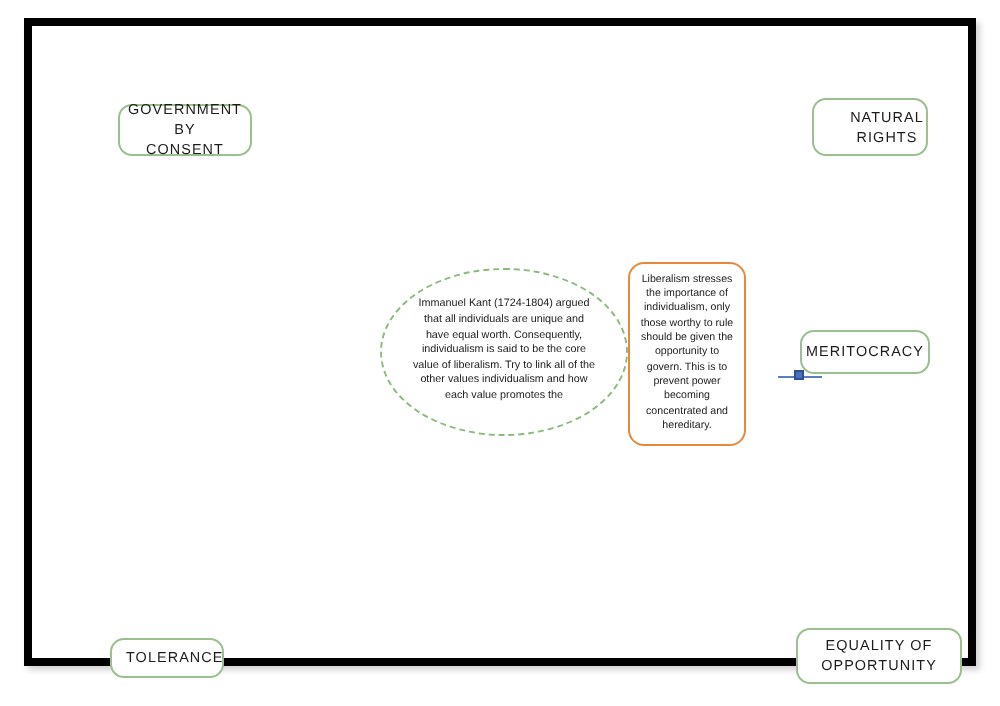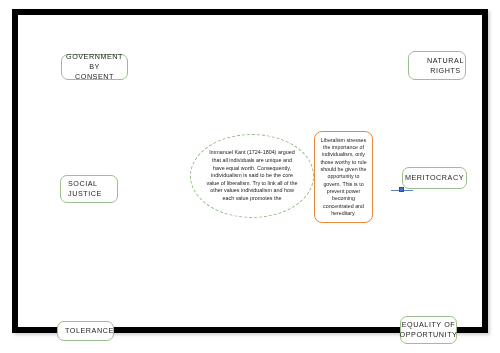--- a/index.html
+++ b/index.html
@@ -13,21 +13,21 @@
     font-family: "Liberation Sans", sans-serif;
     overflow: hidden;
   }
   #canvas {
     position: absolute;
     left: 12px;
     top: 9px;
     width: 476px;
     height: 324px;
     background: #ffffff;
-    border: 6px solid #000000;
+    border: 4px solid #000000;
     box-shadow: 2px 2px 3px rgba(0,0,0,0.18);
     box-sizing: border-box;
   }
   .node {
     position: absolute;
     box-sizing: border-box;
     border: 1px solid #9bbf8e;
     border-radius: 7px;
     background: #ffffff;
     color: #1c1c1c;
@@ -128,34 +128,30 @@
   <div class="node" style="left:43px; top:39px; width:67px; height:26px;">
     <span class="node-label">GOVERNMENT BY
 CONSENT</span>
   </div>
 
   <div class="node" style="left:390px; top:36px; width:58px; height:29px;padding-left:20px;">
     <span class="node-label">NATURAL
 RIGHTS</span>
   </div>
 
-  <div class="node left-align" style="left:42px; top:160px; width:58px; height:28px;">
-    <span class="node-label">SOCIAL
-JUSTICE</span>
-  </div>
 
   <div class="node" style="left:384px; top:152px; width:65px; height:22px;">
     <span class="node-label">MERITOCRACY</span>
   </div>
 
   <div class="node left-align" style="left:39px; top:306px; width:57px; height:20px;">
     <span class="node-label">TOLERANCE</span>
   </div>
 
-  <div class="node" style="left:382px; top:301px; width:57px; height:28px;">
+  <div class="node" style="left:382px; top:301px; width:83px; height:28px;">
     <span class="node-label">EQUALITY OF
 OPPORTUNITY</span>
   </div>
 
   <div id="connector"></div>
   <div id="connector-handle"></div>
 
 </div>
 
 <div id="kant-ellipse">

